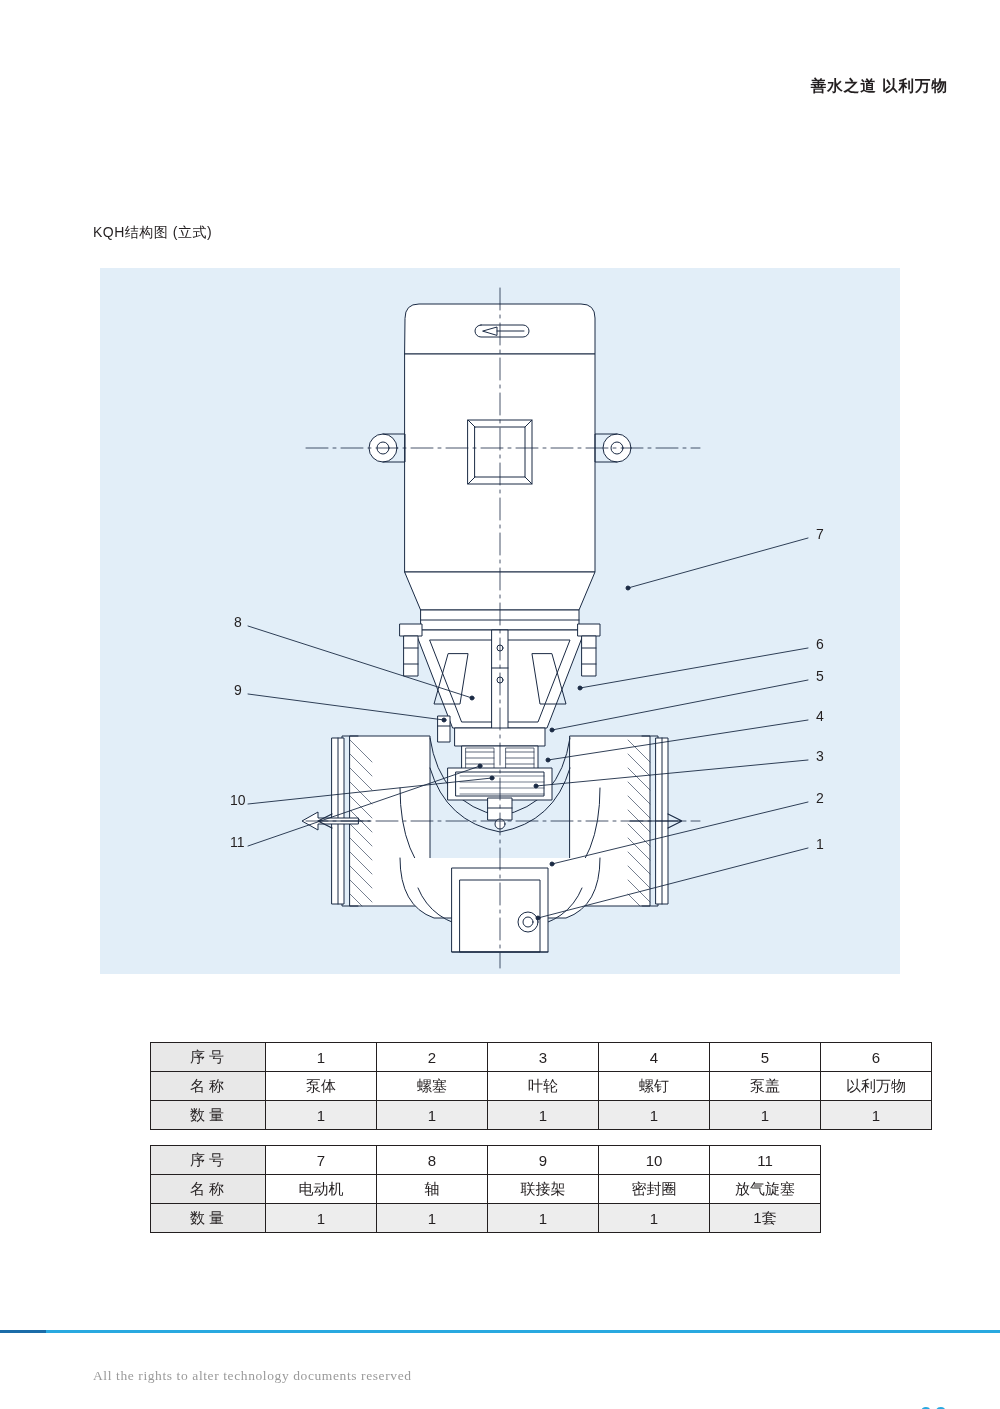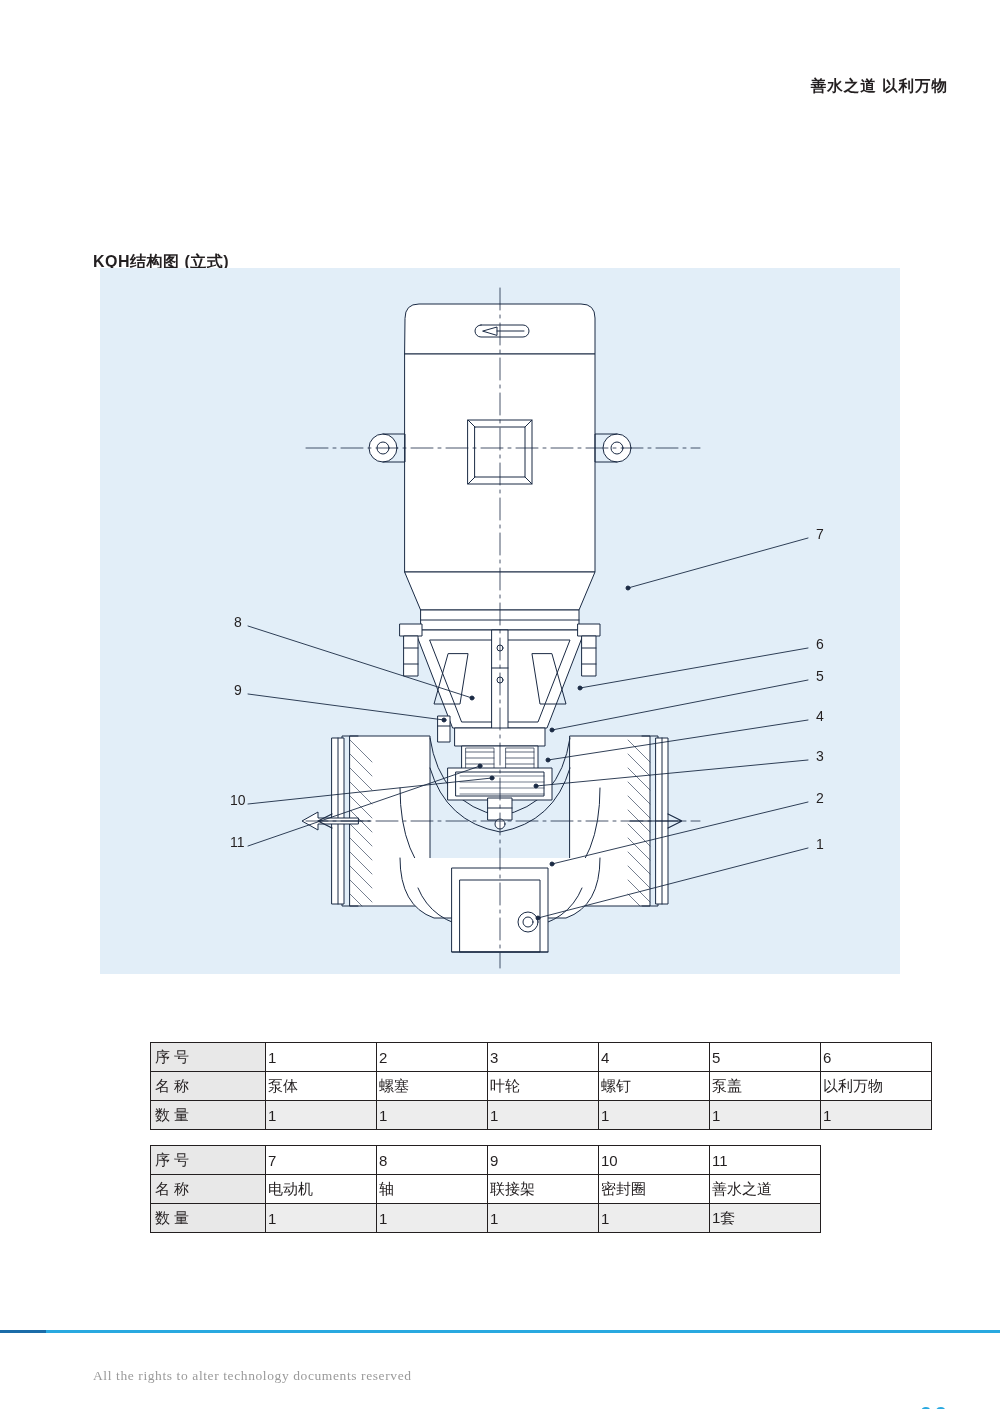--- a/index.html
+++ b/index.html
@@ -30,25 +30,24 @@
     color: #231f20;
     font-weight: bold;
     white-space: nowrap;
   }
 
   
   .section-title {
     position: absolute;
     top: 224px;
     left: 93px;
-    font-size: 16px;
-    font-weight: bold;
+    font-size: 14px;
+    font-weight: normal;
     letter-spacing: 0.5px;
     color: #231f20;
-    margin-top: 28px;
   }
 
   
   .figure-panel {
     position: absolute;
     top: 268px;
     left: 100px;
     width: 800px;
     height: 706px;
     background: #e2eef8;
@@ -66,20 +65,21 @@
     position: absolute;
     left: 150px;
     border-collapse: collapse;
     font-size: 15px;
   }
   .parts-table.table-a { top: 1042px; }
   .parts-table.table-b { top: 1145px; }
   .parts-table td {
     border: 1px solid #231f20;
     height: 26px;
+    text-align: center;
     vertical-align: middle;
     padding: 1px 2px;
     white-space: nowrap;
   }
   .parts-table td.rowhead {
     width: 108px;
     background: #e8e8e8;
     letter-spacing: 4px;
     padding-left: 4px;
   }
@@ -337,21 +337,21 @@
         <td class="cell">10</td>
         <td class="cell">11</td>
         <td class="blank"></td>
       </tr>
       <tr>
         <td class="rowhead">名称</td>
         <td class="cell">电动机</td>
         <td class="cell">轴</td>
         <td class="cell">联接架</td>
         <td class="cell">密封圈</td>
-        <td class="cell">善水之道</td>
+        <td class="cell">放气旋塞</td>
         <td class="blank"></td>
       </tr>
       <tr class="shade">
         <td class="rowhead">数量</td>
         <td class="cell">1</td>
         <td class="cell">1</td>
         <td class="cell">1</td>
         <td class="cell">1</td>
         <td class="cell">1套</td>
         <td class="blank"></td>

